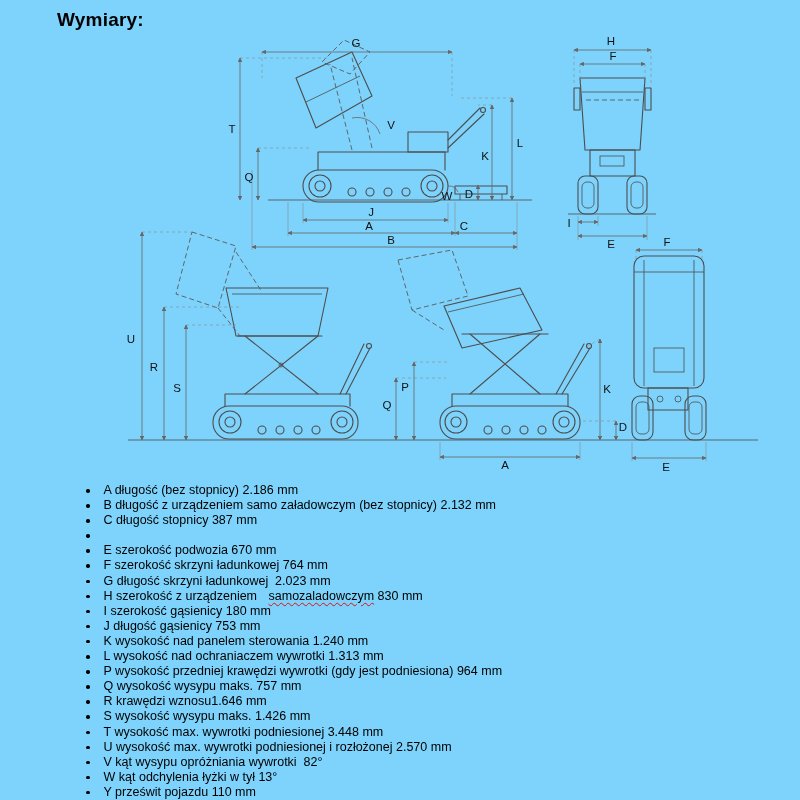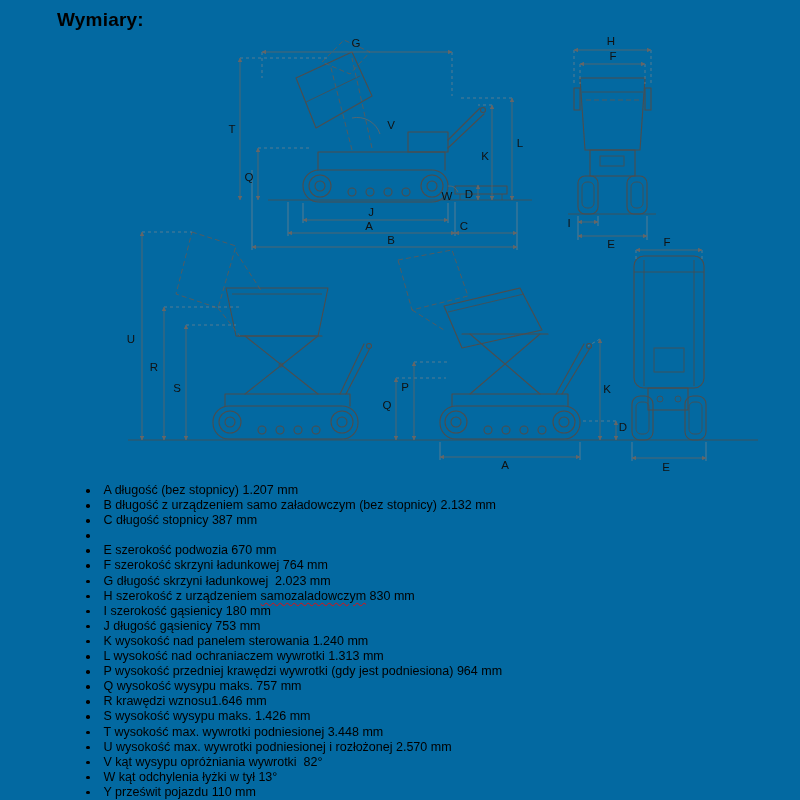--- a/index.html
+++ b/index.html
@@ -4,21 +4,21 @@
 <style>
   * { margin:0; padding:0; box-sizing:border-box; }
   html,body { width:800px; height:800px; }
   body {
     background:#ffffff;
     font-family:"Liberation Sans", sans-serif;
     color:#000;
     position:relative;
     overflow:hidden;
   }
-  .page { position:absolute; inset:0; background:#0369a1; }
+  .page { position:absolute; inset:0; background:#7dd3fc; }
   .title {
     position:absolute; left:57px; top:9px;
     font-size:19px; font-weight:bold; letter-spacing:0.2px;
   }
   .drawing { position:absolute; left:0; top:0; }
 
   
   .m   { fill:none; stroke:#4d4d4d; stroke-width:1.1; stroke-linejoin:round; stroke-linecap:round; }
   .mt  { fill:none; stroke:#4d4d4d; stroke-width:0.8; }
   .md  { fill:none; stroke:#5a5a5a; stroke-width:0.9; stroke-dasharray:5 3; stroke-linejoin:round; }
@@ -31,20 +31,21 @@
   .dims { position:absolute; left:86px; top:483px; width:690px; }
   .dim-row { display:flex; align-items:flex-start; height:15.1px; font-size:12.5px; line-height:15.1px; }
   .dot { flex:0 0 auto; width:3.5px; height:3.5px; background:#000; border-radius:50%; margin:6px 14px 0 0; }
   .dim-text { white-space:pre-wrap; }
   .squiggle {
     text-decoration-line: underline;
     text-decoration-style: wavy;
     text-decoration-color:#e01010;
     text-decoration-thickness:1px;
     text-underline-offset:2px;
+    margin-left:8px;
   }
 </style>
 </head>
 <body>
 
 <div class="page">
 
   <h1 class="title">Wymiary:</h1>
 
   <svg class="drawing" width="800" height="480" viewBox="0 0 800 480" xmlns="http://www.w3.org/2000/svg">
@@ -254,21 +255,21 @@
       </g>
       <text class="lbl" x="667" y="246">F</text>
       <text class="lbl" x="666" y="471">E</text>
     </g>
   </svg>
 
   <div class="dims">
 
       <div class="dim-row">
         <span class="dot"></span>
-        <span class="dim-text"><span class="dim-letter">A</span><span> długość (bez stopnicy) 1.207 mm</span><span class="squiggle"></span><span></span></span>
+        <span class="dim-text"><span class="dim-letter">A</span><span> długość (bez stopnicy) 2.186 mm</span><span class="squiggle"></span><span></span></span>
       </div>
 
       <div class="dim-row">
         <span class="dot"></span>
         <span class="dim-text"><span class="dim-letter">B</span><span> długość z urządzeniem samo załadowczym (bez stopnicy) 2.132 mm</span><span class="squiggle"></span><span></span></span>
       </div>
 
       <div class="dim-row">
         <span class="dot"></span>
         <span class="dim-text"><span class="dim-letter">C</span><span> długość stopnicy 387 mm</span><span class="squiggle"></span><span></span></span>

